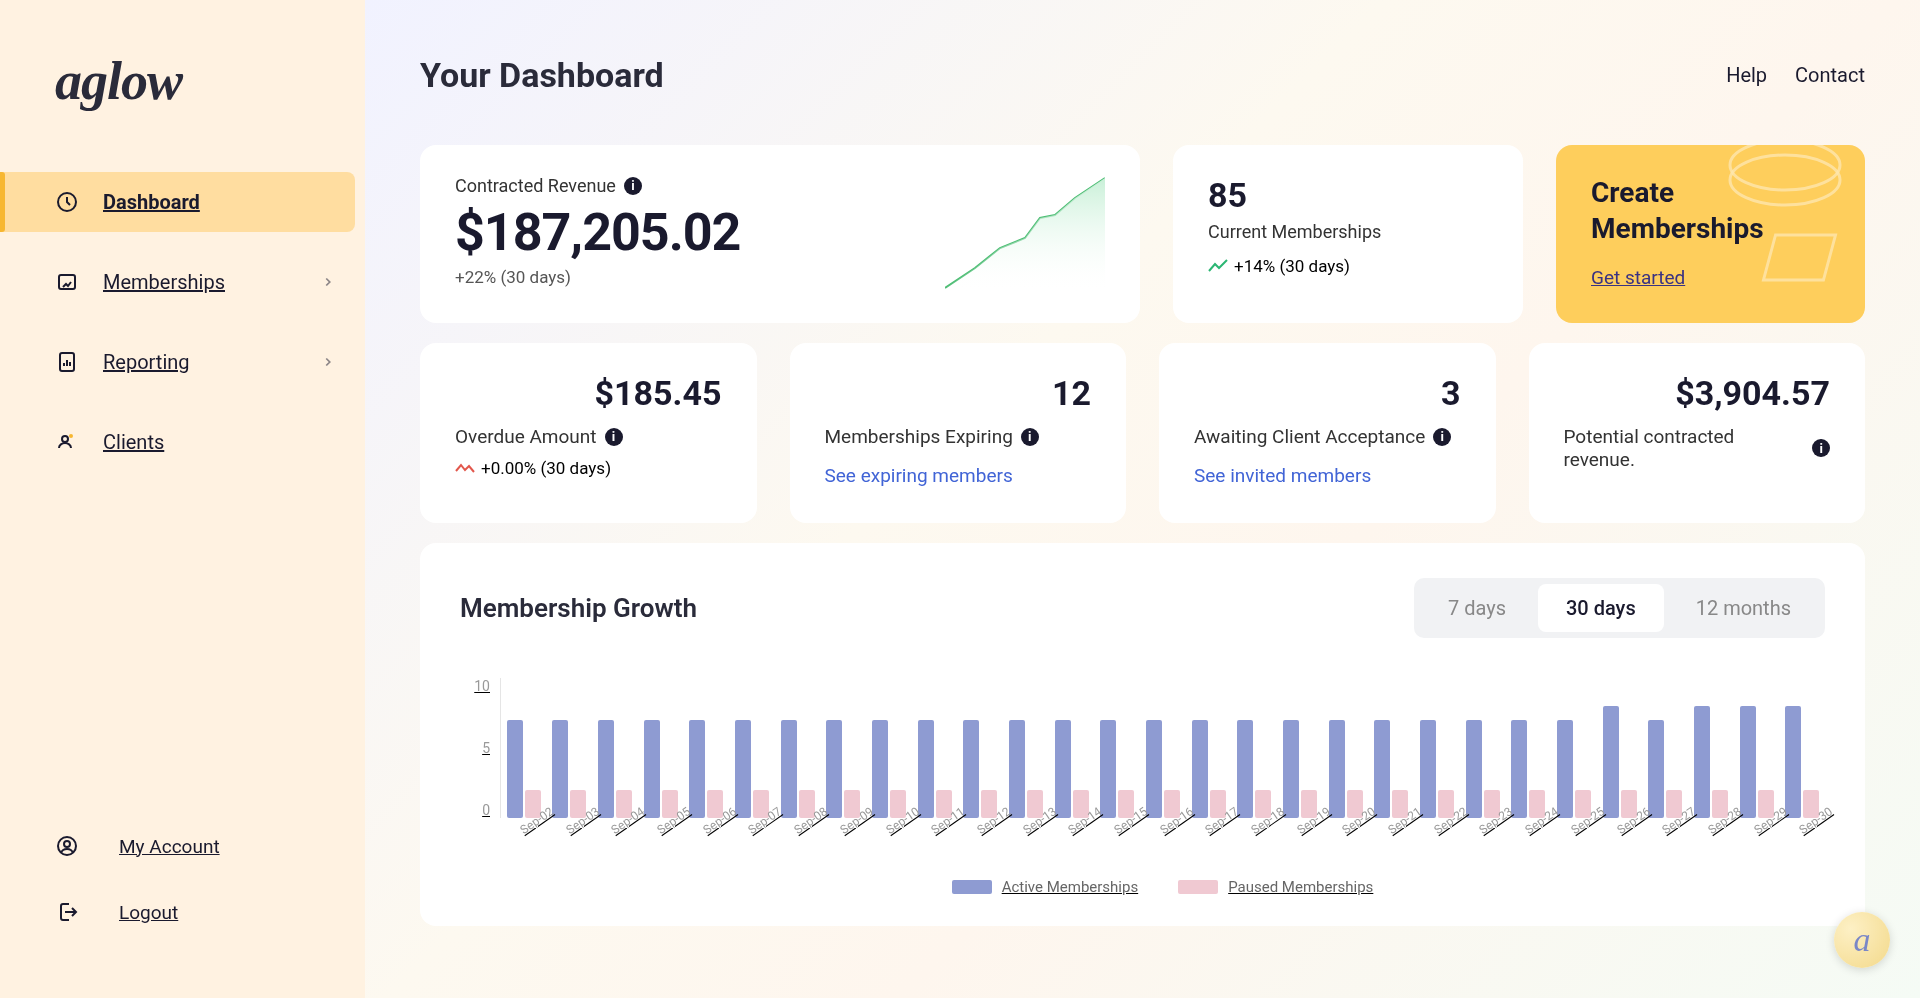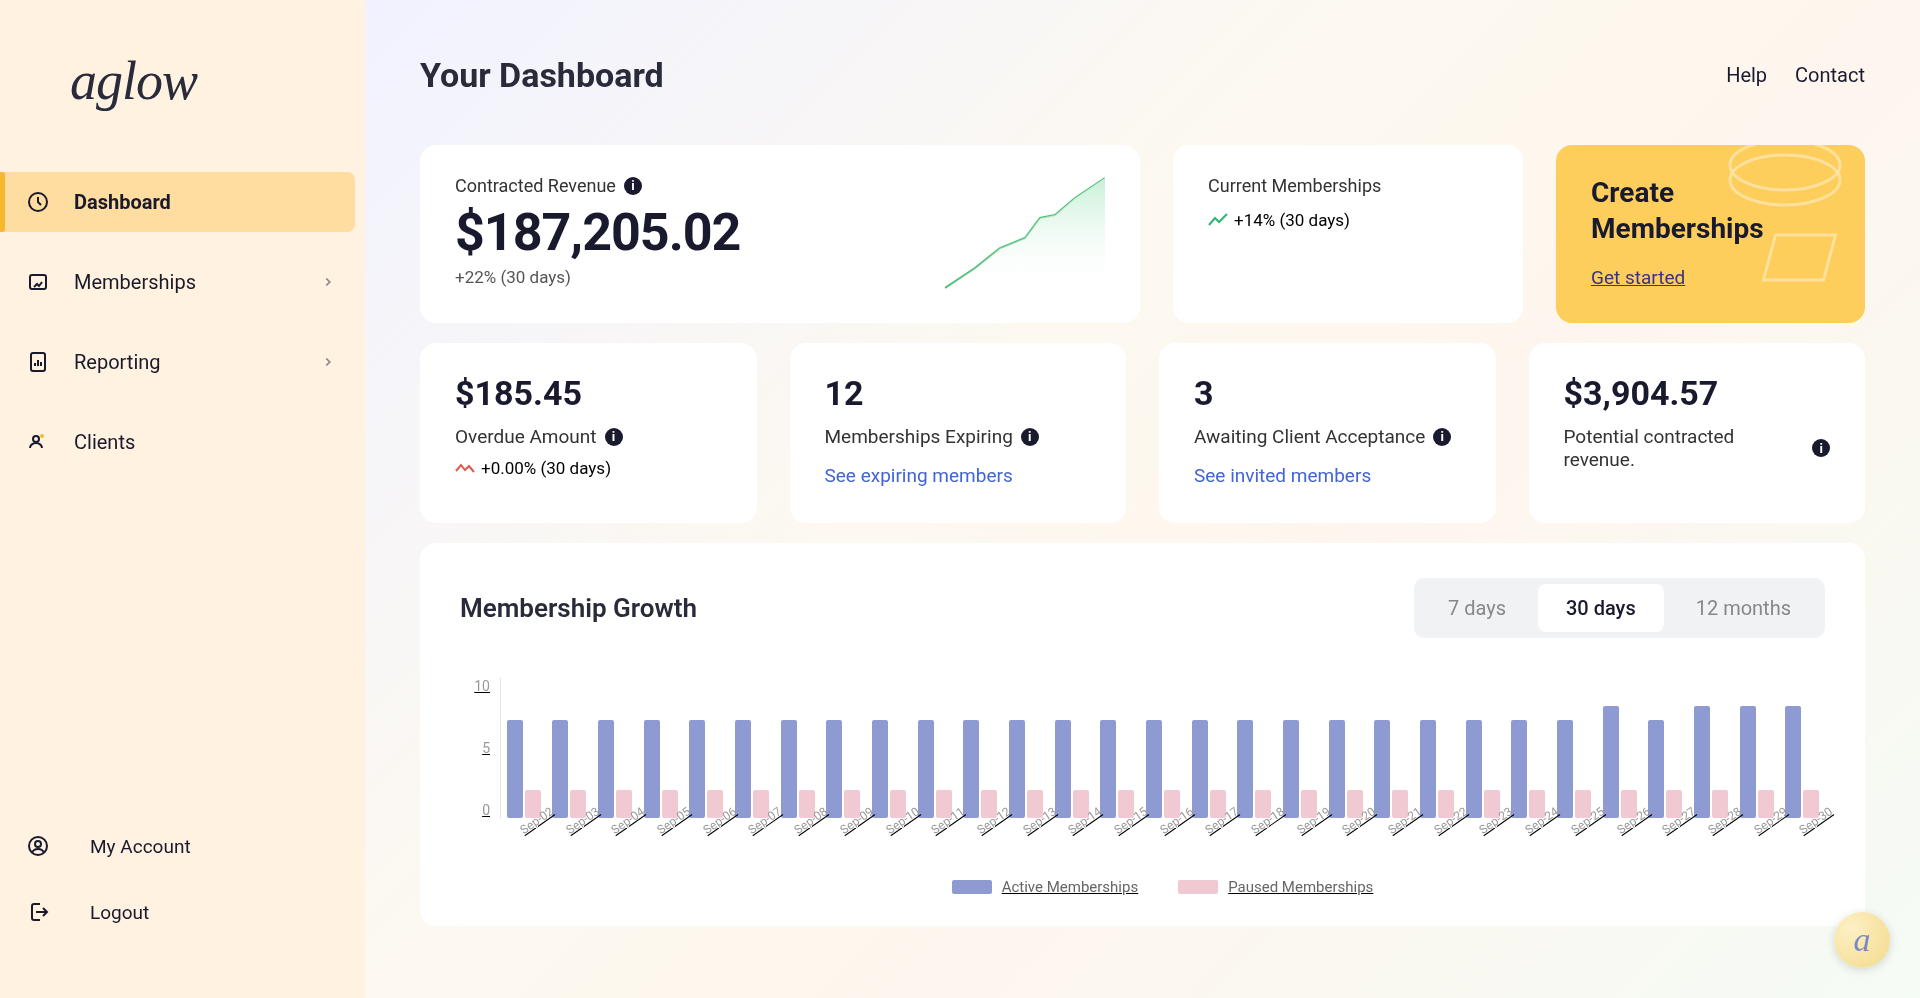--- a/index.html
+++ b/index.html
@@ -15,35 +15,35 @@
 .sidebar {
   width: 365px;
   background: #FFF2E1;
   display: flex; flex-direction: column;
   padding: 50px 0 30px 0;
 }
 .logo {
   font-family: Georgia, "Times New Roman", serif;
   font-style: italic;
   font-size: 54px;
-  font-weight: 400;
+  font-weight: 700;
   color: #2a2b3a;
   padding: 0 0 60px 55px;
   letter-spacing: -1px;
-  margin-left: 15px;
 }
 .nav { flex: 1; }
 .nav-item {
   display: flex; align-items: center;
-  padding: 18px 30px 18px 26px;
+  padding: 18px 30px 18px 55px;
   font-size: 20px;
   color: #1a1a2e;
   cursor: pointer;
   position: relative;
   margin-bottom: 20px;
+  text-decoration: underline;
 }
 .nav-item.active {
   background: #FFDDA0;
   font-weight: 700;
   border-radius: 0 8px 8px 0;
   margin-right: 10px;
 }
 .nav-item.active::before {
   content: "";
   position: absolute;
@@ -107,21 +107,21 @@
 
 .sparkline { width: 160px; align-self:flex-end; }
 
 
 .cta-title { font-size: 28px; font-weight: 700; color: #1a1a2e; line-height:1.3; margin-bottom: 18px;}
 .cta-link { font-size: 19px; color: #3a3282; text-decoration: underline; cursor:pointer;}
 .cta-shapes { position:absolute; right:-20px; top:-20px; opacity:.5;}
 
 
 .row2 .card { flex: 1; height: 180px; }
-.row2 .metric-value-med { font-size: 34px; }
+.row2 .metric-value-med { font-size: 34px; text-align: right; }
 .row2 .metric-label { margin-top: 12px; font-size: 19px;}
 .link-action { color: #4164d6; font-size: 19px; cursor:pointer; margin-top: 10px; display:inline-block;}
 
 
 .chart-card {
   background: #fff; border-radius: 16px;
   padding: 35px 40px 30px 40px;
   margin-top: 20px;
 }
 .chart-header { display:flex; justify-content:space-between; align-items:center; margin-bottom: 40px;}
@@ -242,20 +242,21 @@
           <path d="M0 115 L30 95 L55 75 L80 65 L95 45 L110 42 L130 25 L145 15 L160 5 L160 120 L0 120 Z" fill="url(#g1)"></path>
           <defs>
               <linearGradient id="g1" x1="0" y1="0" x2="0" y2="1">
                 <stop offset="0%" stop-color="#c9f0d8"></stop>
                 <stop offset="100%" stop-color="#fff" stop-opacity="0"></stop>
               </linearGradient>
             </defs>
         </svg>
       </div>
       <div class="card card-current">
+        <div class="metric-value-med">85</div>
         <div class="metric-label" style="margin-bottom:14px">Current Memberships</div>
         <div class="trend green">
           <svg width="20" height="14" viewBox="0 0 20 14" fill="none" stroke-width="2">
               <path d="M1 12 L7 5 L11 9 L19 1"></path>
             </svg>
           <span>+14% (30 days)</span>
         </div>
       </div>
       <div class="card-cta">
         <div class="cta-title">

